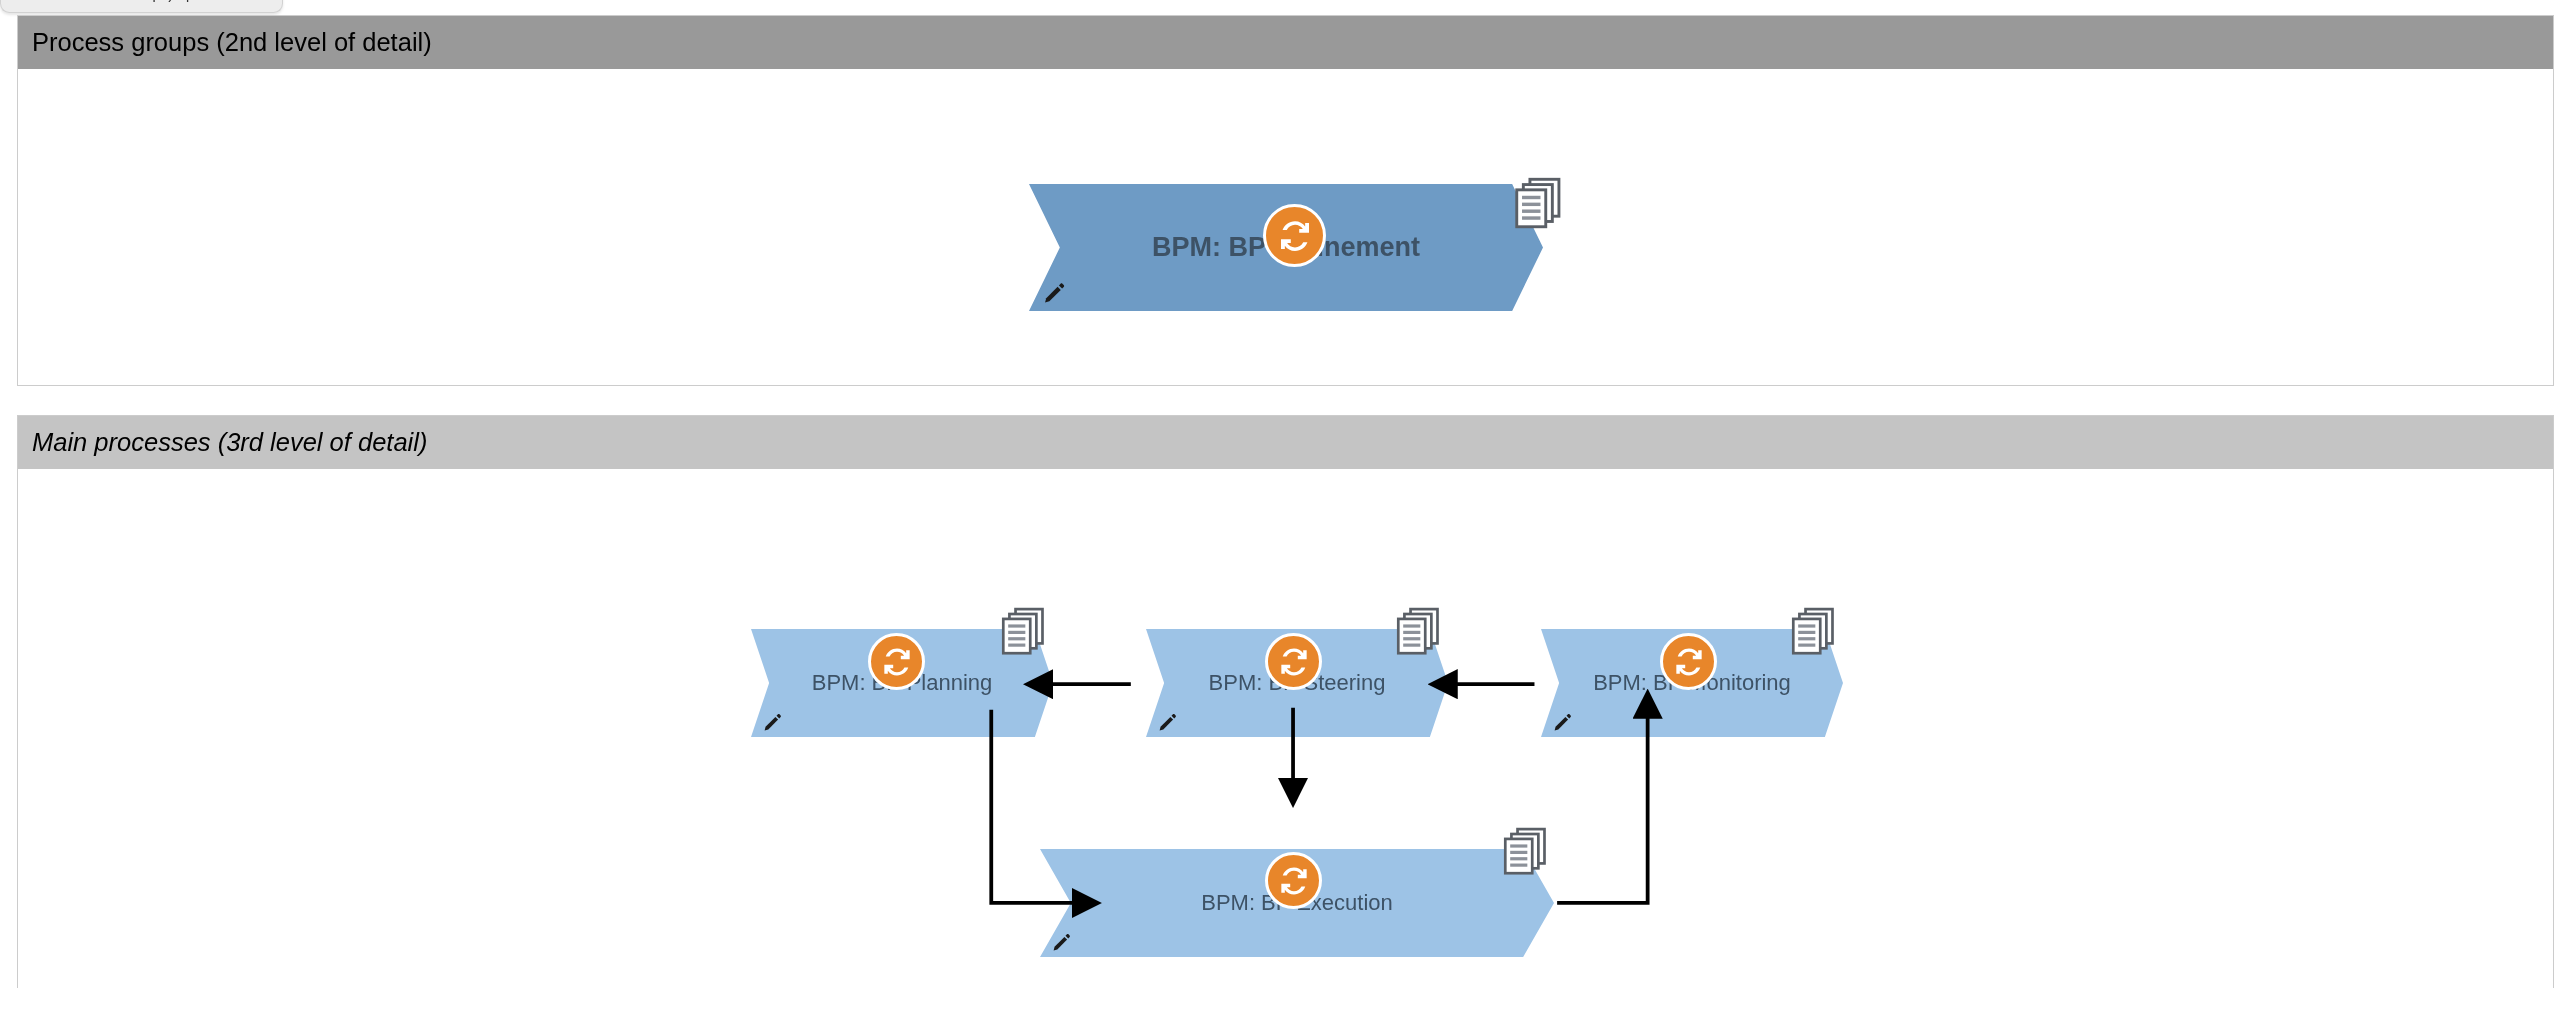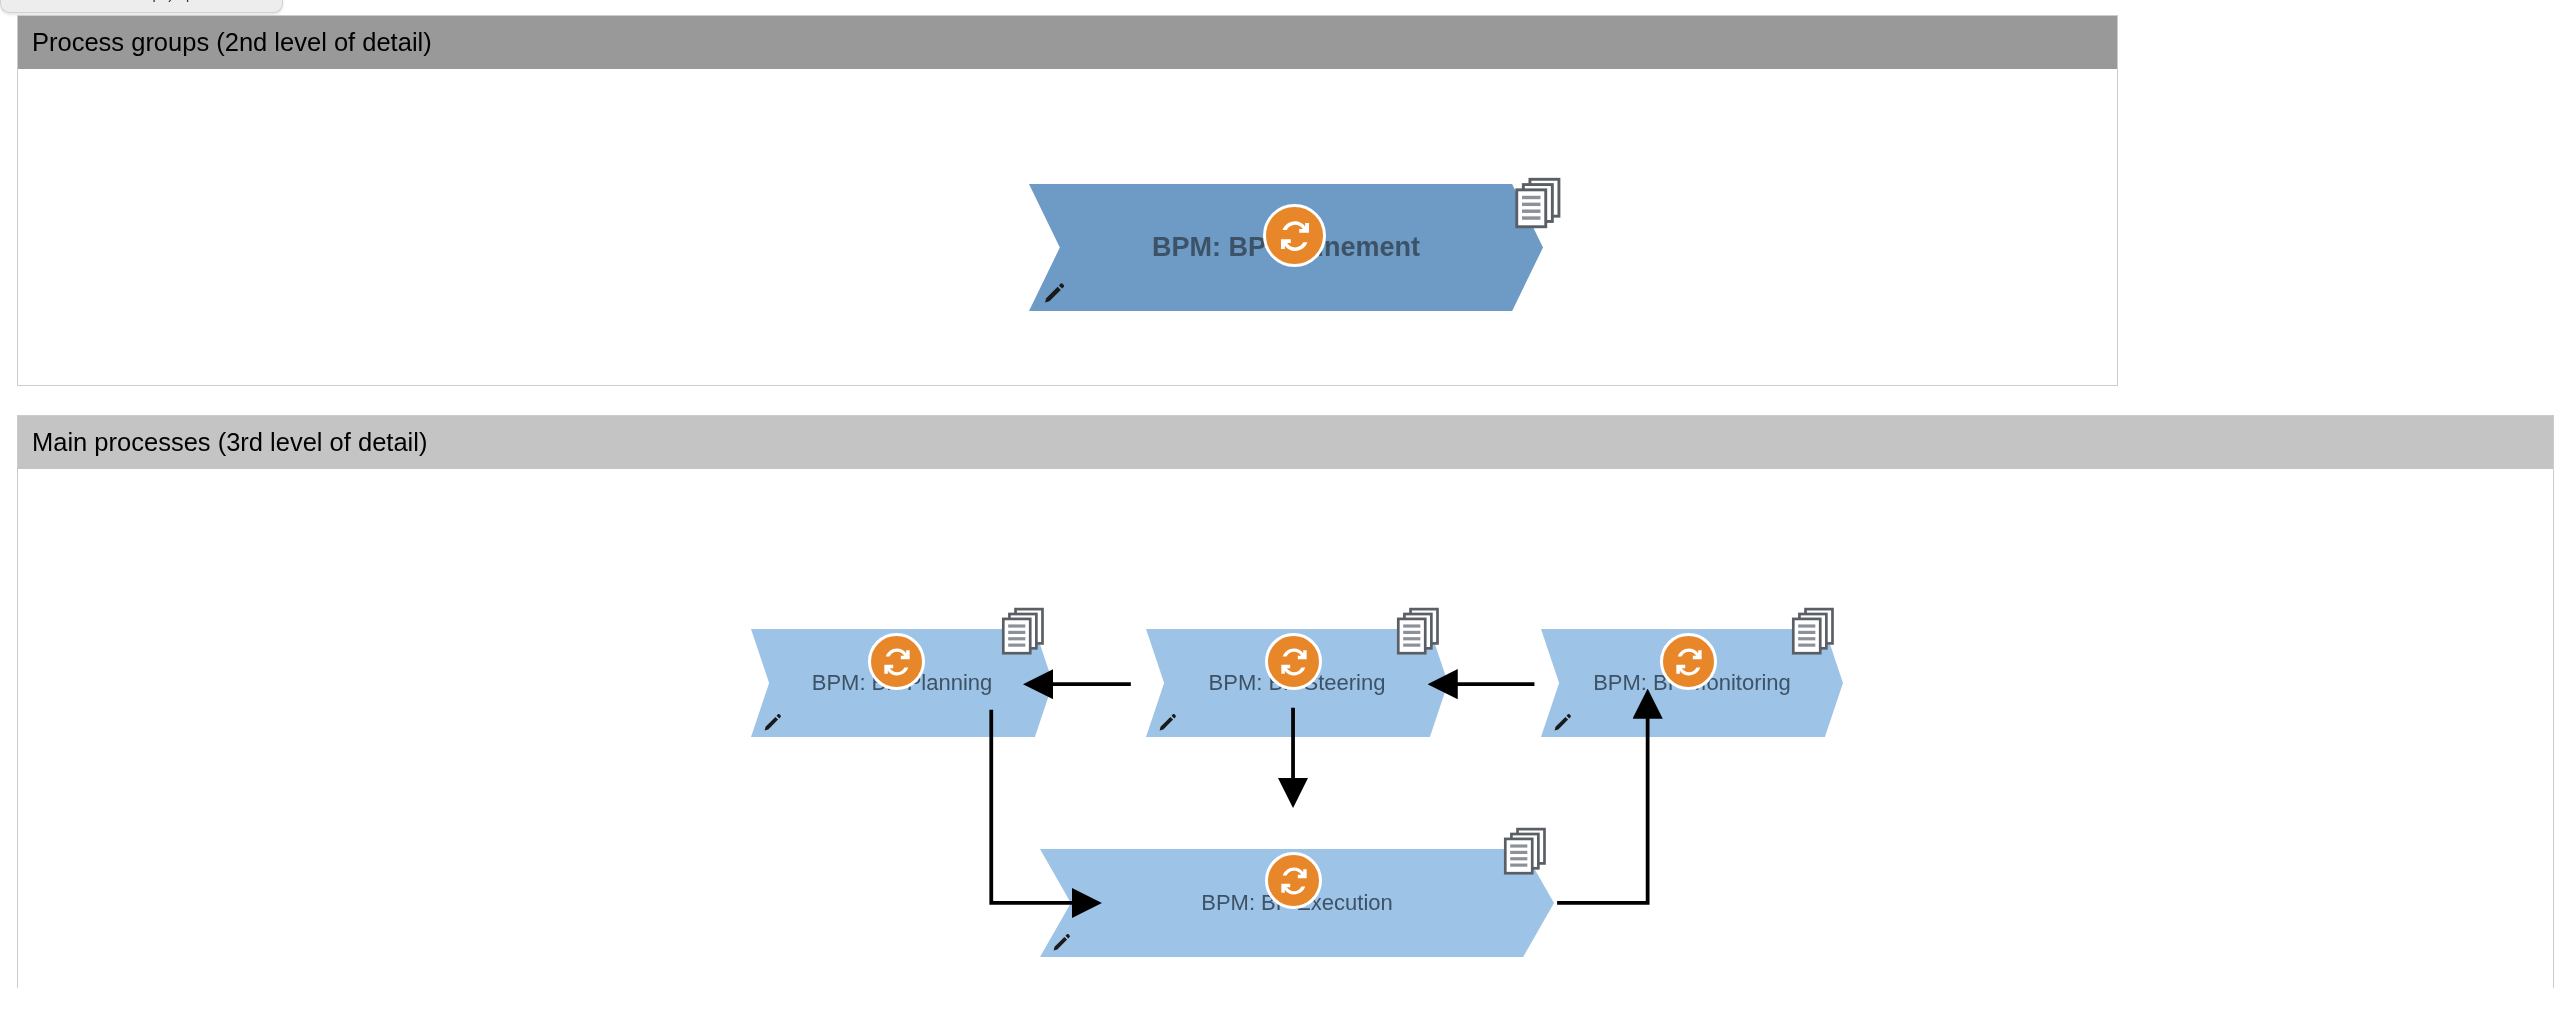--- a/index.html
+++ b/index.html
@@ -56,28 +56,28 @@
     width: 100%;
     height: 53px;
     display: flex;
     align-items: center;
     padding-left: 14px;
     font-size: 25.5px;
     color: #000000;
     letter-spacing: 0px;
   }
   .panel-header.lvl2 { background: #999999; }
-  .panel-header.lvl3 { background: #c4c4c4; }
+  .panel-header.lvl3 { background: #c4c4c4; font-style: italic; }
   .panel-body {
     position: relative;
     width: 100%;
     background: #ffffff;
   }
 
-  #panel-groups  { left: 17px; top: 15px;  width: 2101px; height: 371px; }
+  #panel-groups  { left: 17px; top: 15px;  width: 2537px; height: 371px; }
   #panel-groups .panel-body { height: 316px; }
 
   #panel-main    { left: 17px; top: 415px; width: 2537px; height: 573px; }
   #panel-main .panel-body { height: 519px; }
 
   
   .proc {
     position: absolute;
     box-sizing: border-box;
     display: flex;

